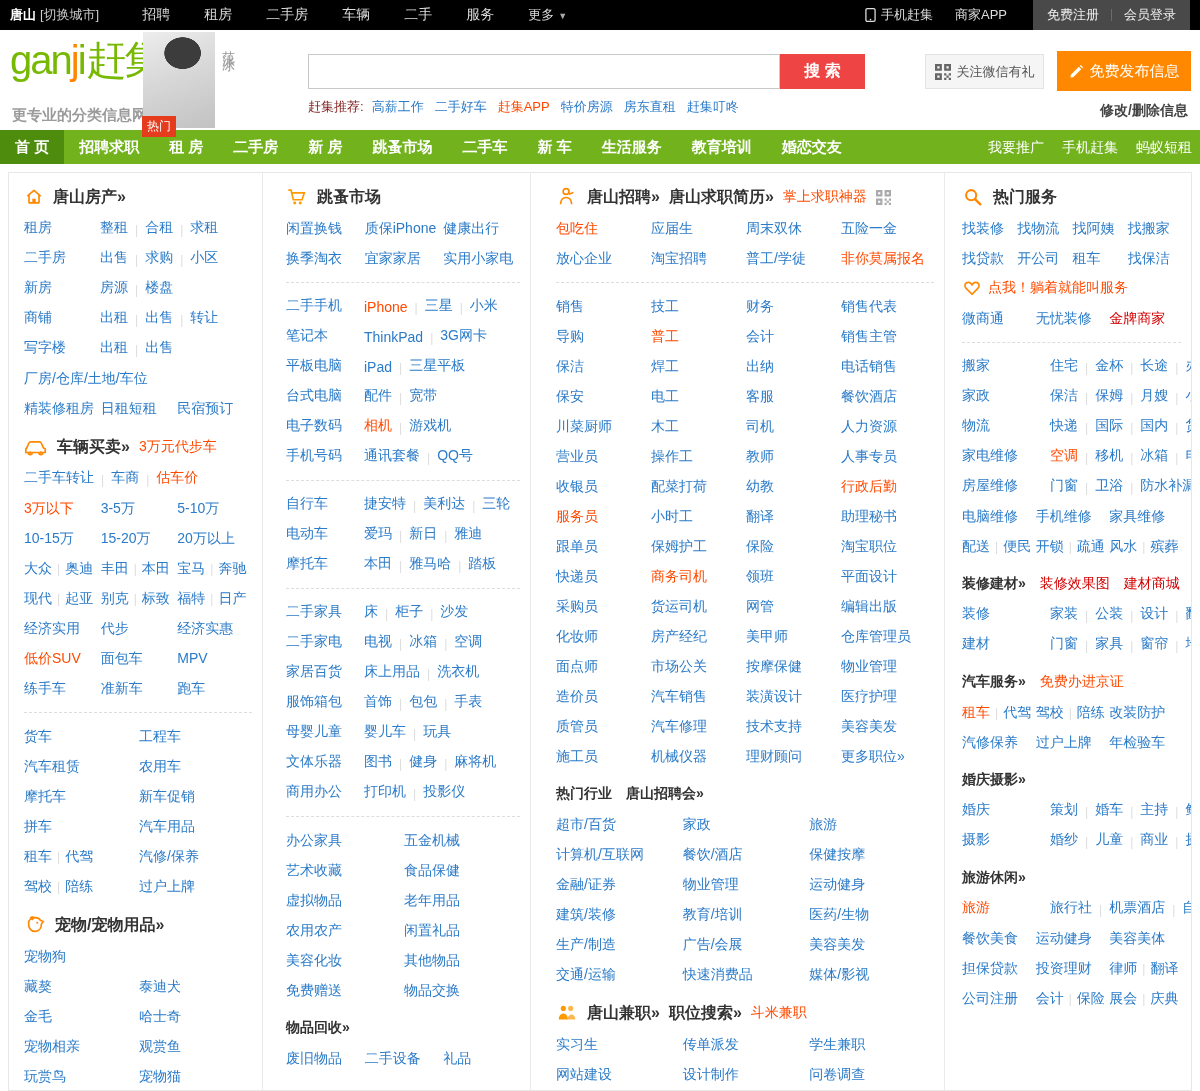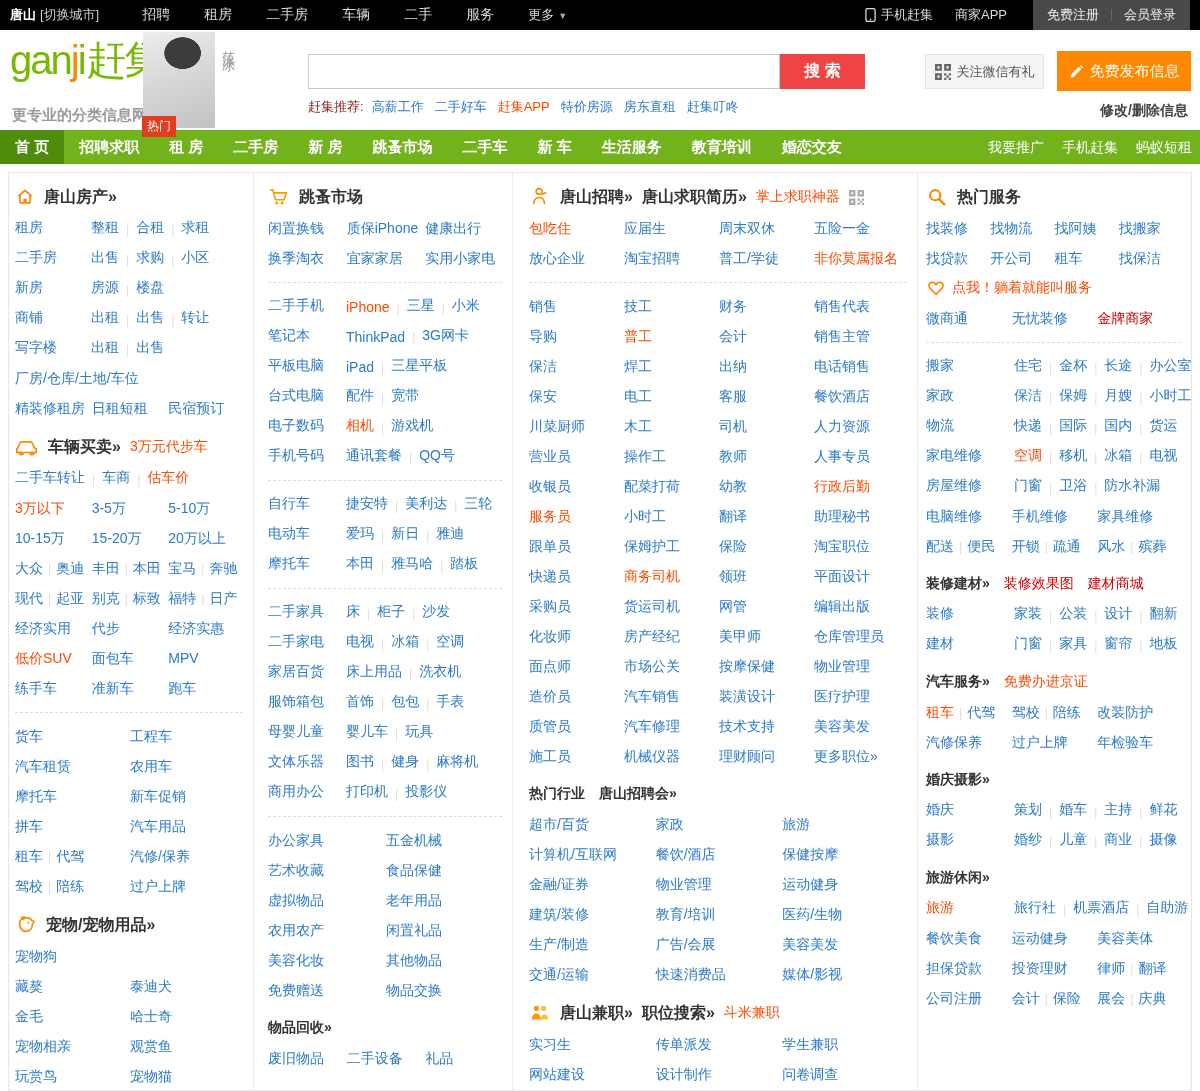--- a/index.html
+++ b/index.html
@@ -60,21 +60,21 @@
   .nav { height:34px; background:#72b21d; display:flex; align-items:center;
     justify-content:space-between; padding:0 8px 0 0; position:relative; z-index:1; }
   .nav-items { display:flex; height:38px; align-items:center; }
   .nav-item { color:#fff; font-size:15px; font-weight:bold; padding:0 15px; line-height:34px; }
   .nav-item.active { background:#4e8c0e; }
   .nav-right a { color:#fff; font-size:14px; margin-left:18px; }
 
   
   .content { margin:8px 8px 0 8px; border:1px solid #e7e7e7; display:flex;
     height:919px; overflow:hidden; background:#fff; }
-  .col { padding:6px 8px 0 6px; overflow:hidden; }
+  .col { padding:6px 8px 0 6px; overflow:hidden;margin-left:9px; }
   .col:not(:last-child){ border-right:1px solid #ebebeb; }
   .c0 { width:245px; }
   .c1 { width:259px; padding-left:14px; }
   .c2 { width:405px; padding-left:16px; }
   .c3 { flex:1; padding-left:8px; }
 
   .lk { color:#2b7bc8; font-size:14px; }
   .lk.hot { color:#ff4a00; }
   .lk.red { color:#d40000; }
   .lk.ht { color:#333; font-size:16px; font-weight:bold; }

